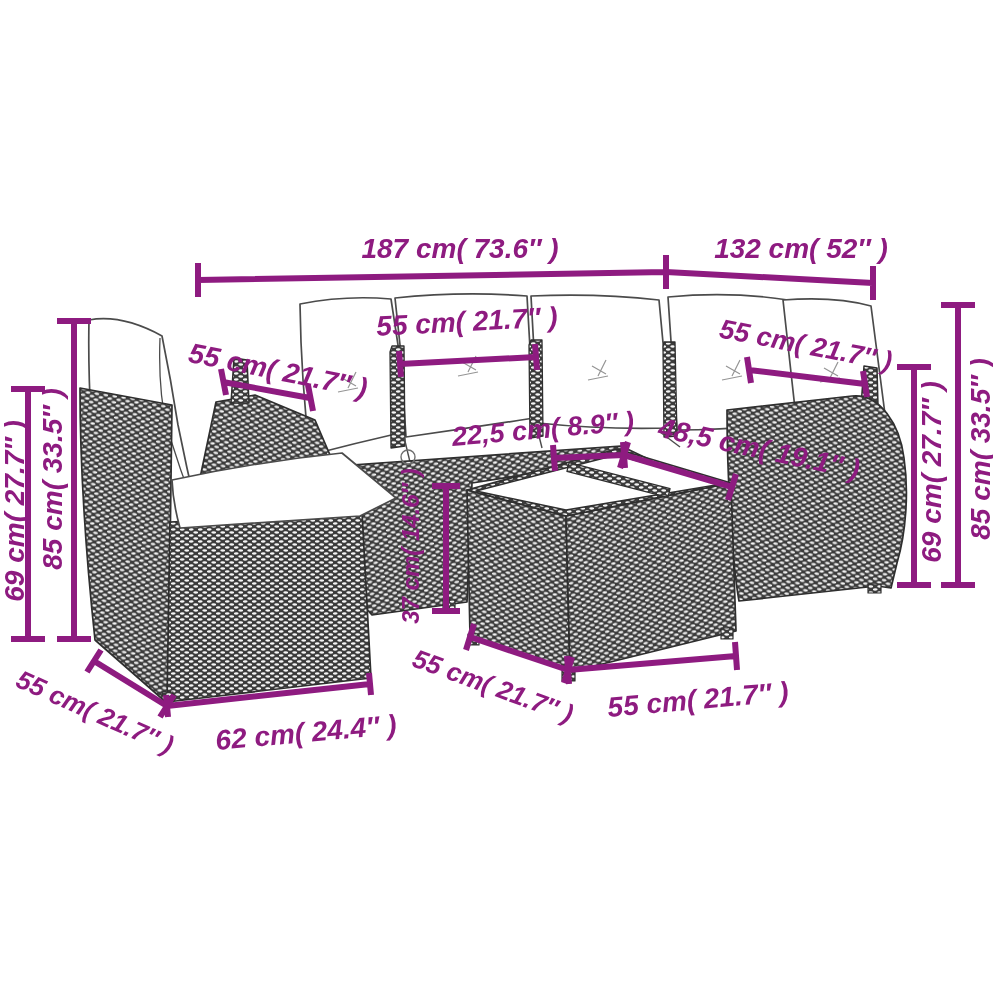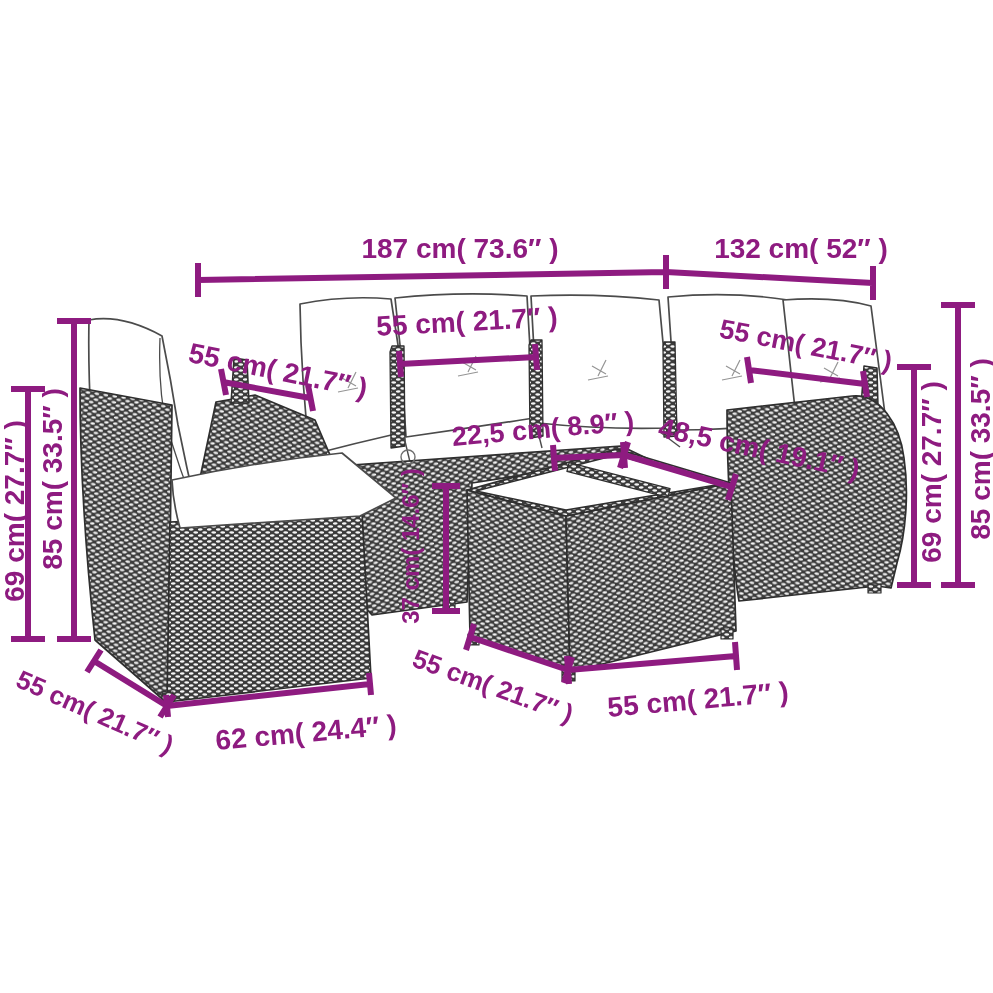--- a/index.html
+++ b/index.html
@@ -1,16 +1,16 @@
 <!DOCTYPE html>
 <html><head>
 <meta charset="utf-8">
 <style>
   html,body{margin:0;padding:0;background:#ffffff;}
-  .wrap{width:993px;height:993px;position:relative;background:#ef4444;overflow:hidden;}
+  .wrap{width:993px;height:993px;position:relative;background:#ef4444;overflow:hidden;font-style:italic;}
   text{font-family:"Liberation Sans",sans-serif;font-weight:bold;fill:#8e1b80;}
 </style>
 </head>
 <body>
 <div class="wrap">
 <svg width="993" height="993" viewBox="0 0 993 993" xmlns="http://www.w3.org/2000/svg">
 <defs>
 <pattern id="rw" width="9" height="6" patternUnits="userSpaceOnUse">
   <rect width="9" height="6" fill="#3c3c3c"></rect>
   <ellipse cx="2.2" cy="1.5" rx="2.45" ry="1.15" fill="#f5f5f5"></ellipse>

